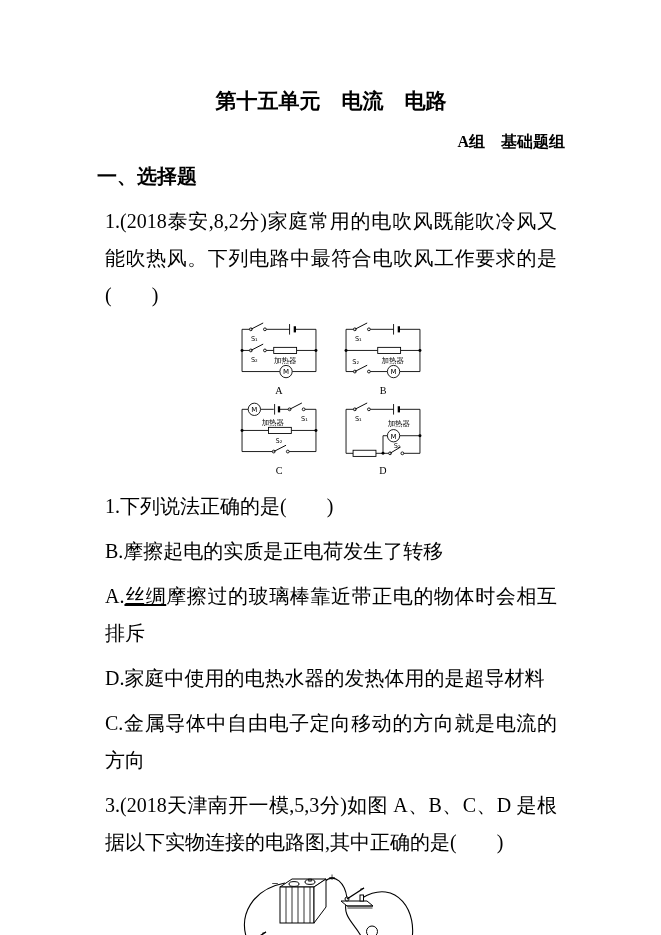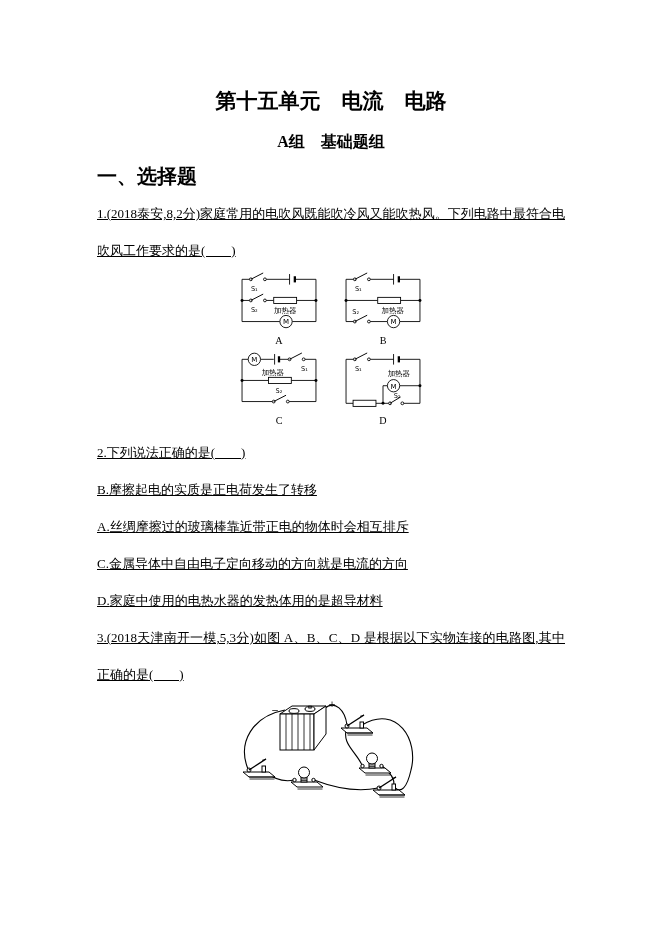--- a/index.html
+++ b/index.html
@@ -13,29 +13,29 @@
   }
   .content { padding:88px 96px 0 97px; }
   .title {
     margin:0 0 18px 0;
     font-size:21px; line-height:26px;
     font-weight:bold; text-align:center;
   }
   .subtitle {
     margin:0 0 6px 0;
     font-size:16px; line-height:20px;
-    font-weight:bold; text-align:center;
+    font-weight:bold; text-align:right;
   }
   .section-heading {
     margin:0; font-size:20px; line-height:37px; font-weight:bold;
     text-align:left;
   }
   p.body-line {
-    margin:0; font-size:13px; line-height:37px;
-    text-align:justify; text-justify:inter-ideograph;text-decoration:underline;
+    margin:8px; font-size:20px; line-height:37px;
+    text-align:justify; text-justify:inter-ideograph;
   }
   .underline { text-decoration:underline; }
 
   
   .circuit-grid {
     width:192px; margin:3px auto 4px auto;
     display:grid; grid-template-columns:88px 88px;
     column-gap:16px; row-gap:2px;
   }
   svg.circ { display:block; width:88px; height:78px; }
@@ -181,26 +181,26 @@
         <circle class="dot" cx="50" cy="58" r="1.7"></circle>
           <circle class="dot" cx="92" cy="38" r="1.7"></circle>
         <text class="mlab" x="62" y="41.3" text-anchor="middle">M</text>
         <text x="22" y="21" text-anchor="middle">S₁</text>
         <text x="66" y="51.5" text-anchor="middle">S₂</text>
         <text class="cn" x="68" y="27" text-anchor="middle">加热器</text>
         <text class="letter" x="50" y="81" text-anchor="middle">D</text>
       </svg>
     </div>
 
-    <p class="body-line">2.下列说法正确的是(　　)</p>
+    <p class="body-line">1.下列说法正确的是(　　)</p>
 
     <p class="body-line"><span>B.</span><span class="underline"></span><span>摩擦起电的实质是正电荷发生了转移</span></p>
     <p class="body-line"><span>A.</span><span class="underline">丝绸</span><span>摩擦过的玻璃棒靠近带正电的物体时会相互排斥</span></p>
+    <p class="body-line"><span>D.</span><span class="underline"></span><span>家庭中使用的电热水器的发热体用的是超导材料</span></p>
     <p class="body-line"><span>C.</span><span class="underline"></span><span>金属导体中自由电子定向移动的方向就是电流的方向</span></p>
-    <p class="body-line"><span>D.</span><span class="underline"></span><span>家庭中使用的电热水器的发热体用的是超导材料</span></p>
 
     <p class="body-line">3.(2018天津南开一模,5,3分)如图 A、B、C、D 是根据以下实物连接的电路图,其中正确的是(　　)</p>
 
     <svg class="illus" viewBox="0 0 192 128">
       <defs>
         <g id="sw-sym">
           <polygon class="part" points="0,14 26,14 32,19 6,19"></polygon>
           <line class="stripe" x1="6" y1="19" x2="32" y2="19"></line>
           <line class="stripe" x1="6.5" y1="21" x2="31.5" y2="21"></line>
           <rect class="part" x="19" y="8" width="3.5" height="6"></rect>

